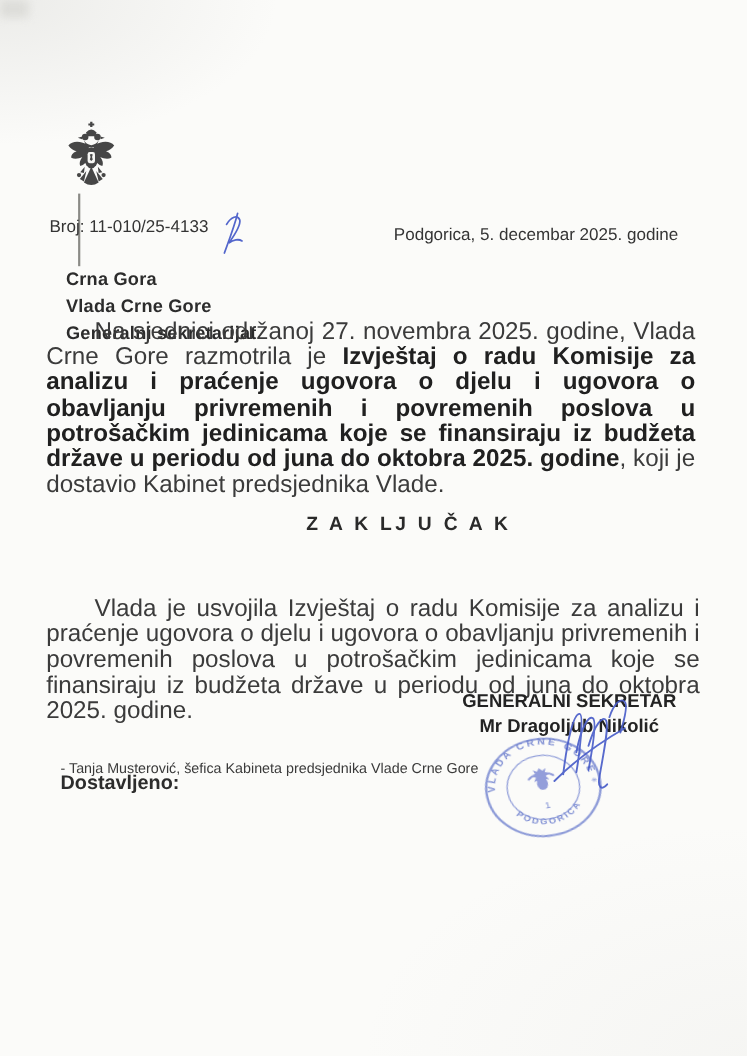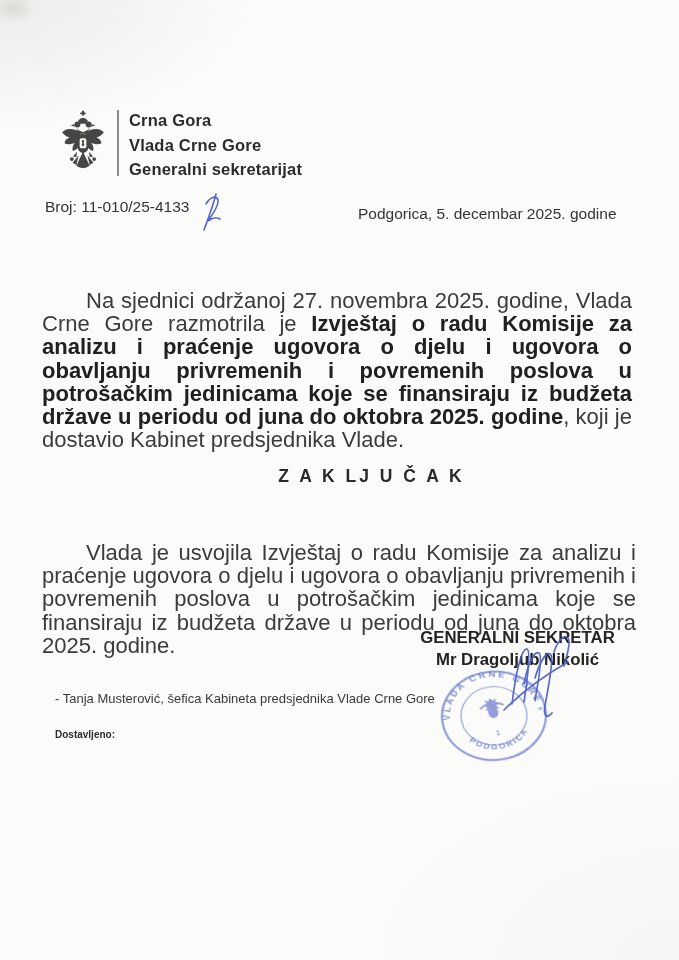--- a/index.html
+++ b/index.html
@@ -13,21 +13,21 @@
   .paper{position:absolute;inset:0;
     background:
       radial-gradient(420px 220px at 0% 0%, rgba(190,190,186,0.25), rgba(190,190,186,0) 60%),
       radial-gradient(500px 300px at 100% 100%, rgba(205,205,200,0.12), rgba(205,205,200,0) 70%),
       #fbfbf9;
   }
   .smudge{position:absolute;left:0;top:0;width:26px;height:16px;
     background:#d9d9d5;filter:blur(4px);opacity:.8;}
 
   
-  .letterhead{position:absolute;left:60px;top:108px;display:flex;align-items:flex-start;}
+  .letterhead{position:absolute;left:60px;top:108px;display:flex;align-items:flex-start;flex-direction:column;}
   .coa{width:46px;height:64px;margin-top:2px;opacity:.88;}
   .lh-divider{width:2px;height:66px;background:#8a8a86;margin:2px 10px 0 11px;}
   .org{font-weight:bold;color:#2c2c2c;font-size:16.5px;line-height:24.6px;letter-spacing:.2px;}
 
   
   .ref-number{position:absolute;left:45px;top:198px;font-size:15.5px;color:#343434;}
   .pen-suffix{position:absolute;left:199px;top:192px;width:26px;height:40px;}
   .place-date{position:absolute;left:358px;top:205px;font-size:15.5px;color:#343434;}
 
   
@@ -42,21 +42,21 @@
 
   
   .sig{position:absolute;left:400px;top:627px;width:235px;text-align:center;
     font-weight:bold;font-size:16.8px;line-height:22px;color:#232323;}
 
   
   .stamp{position:absolute;left:434px;top:661px;width:120px;height:106px;opacity:.85;}
   .autograph{position:absolute;left:492px;top:622px;width:92px;height:112px;}
 
   
-  .f-label{position:absolute;left:55px;top:729px;font-size:10px;font-weight:bold;color:#2c2c2c;}
+  .f-label{position:absolute;left:55px;top:701px;font-size:18px;font-weight:bold;color:#2c2c2c;}
   .f-line{position:absolute;left:55px;top:691px;font-size:13px;color:#3a3a3a;}
 </style>
 </head>
 <body>
 
 <div class="paper">
   <div class="smudge"></div>
 
   <header class="letterhead">
     <svg class="coa" viewBox="0 0 60 86" aria-hidden="true">

